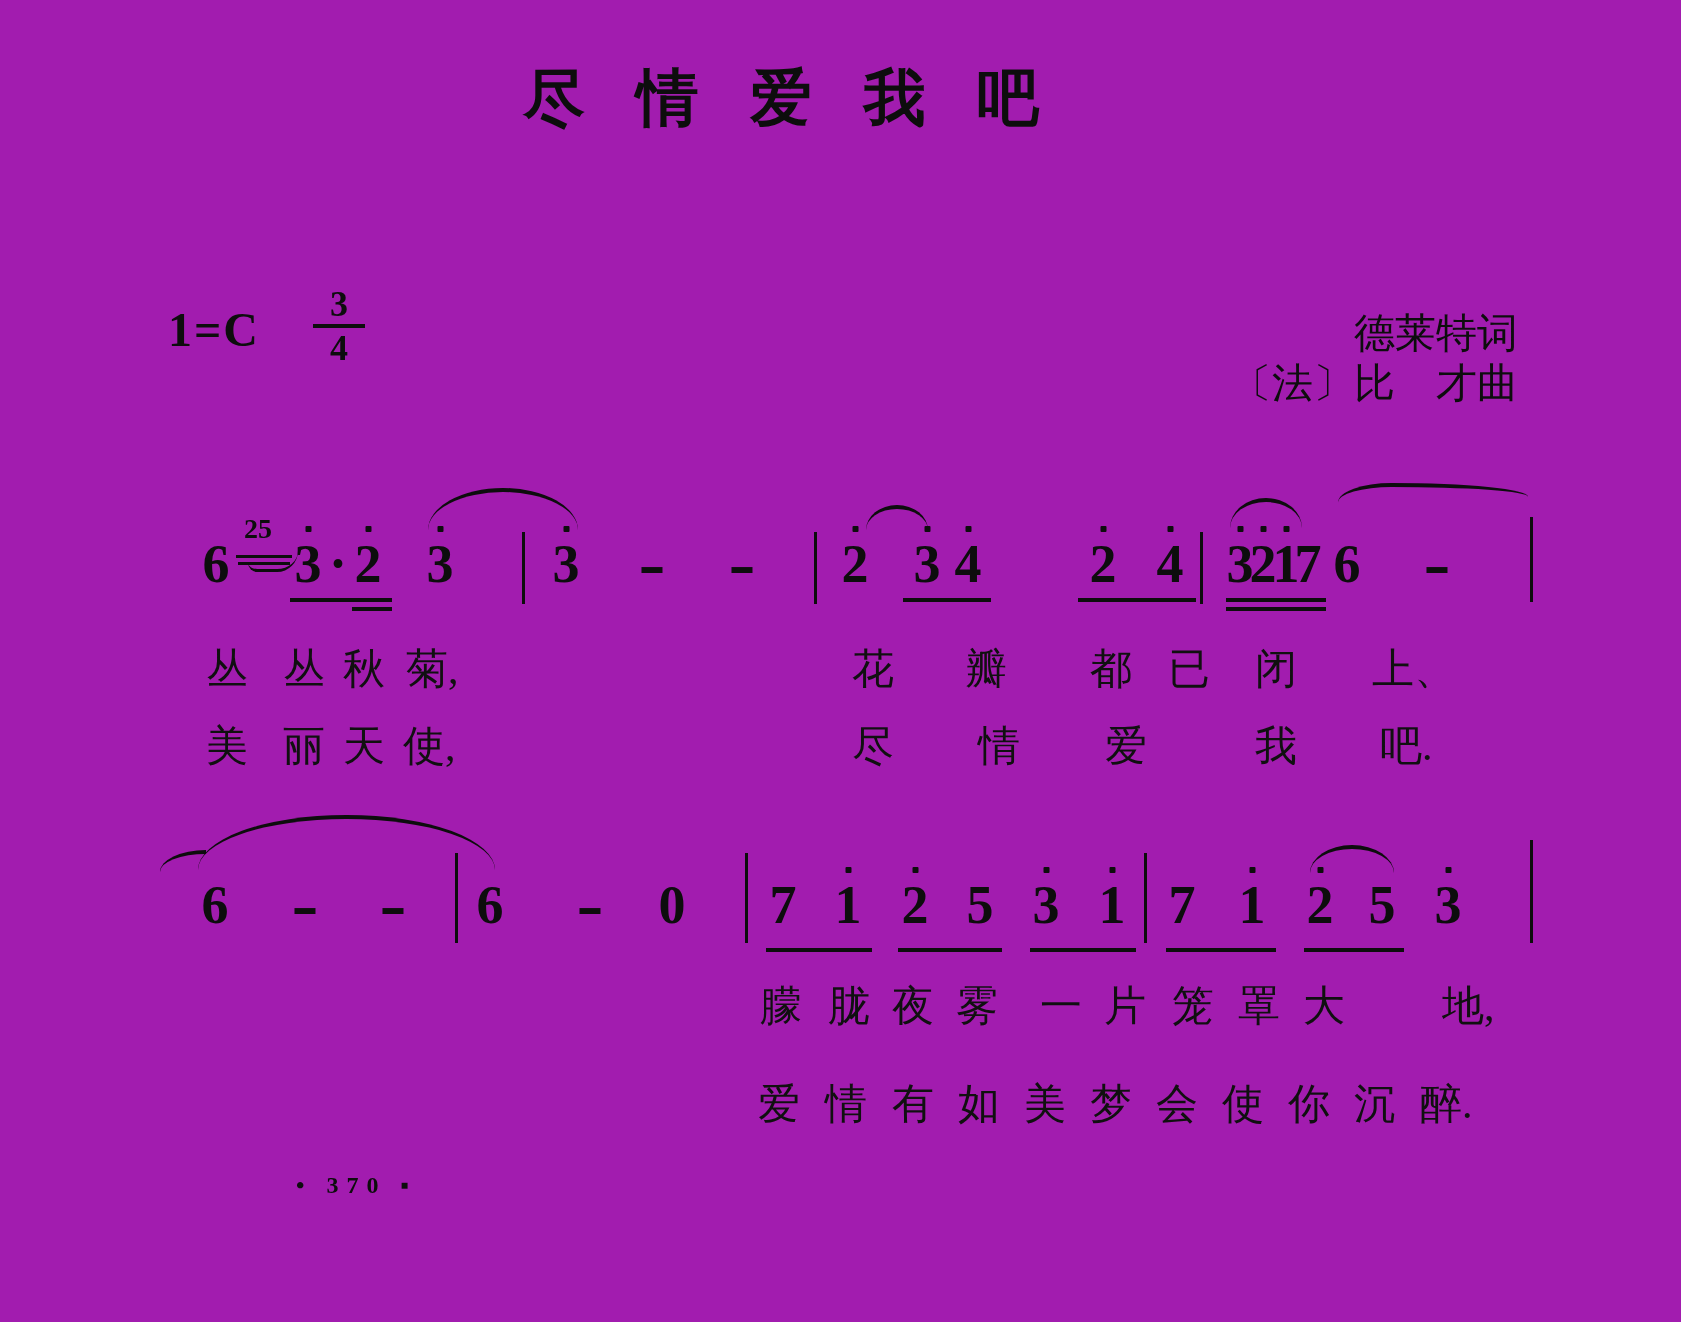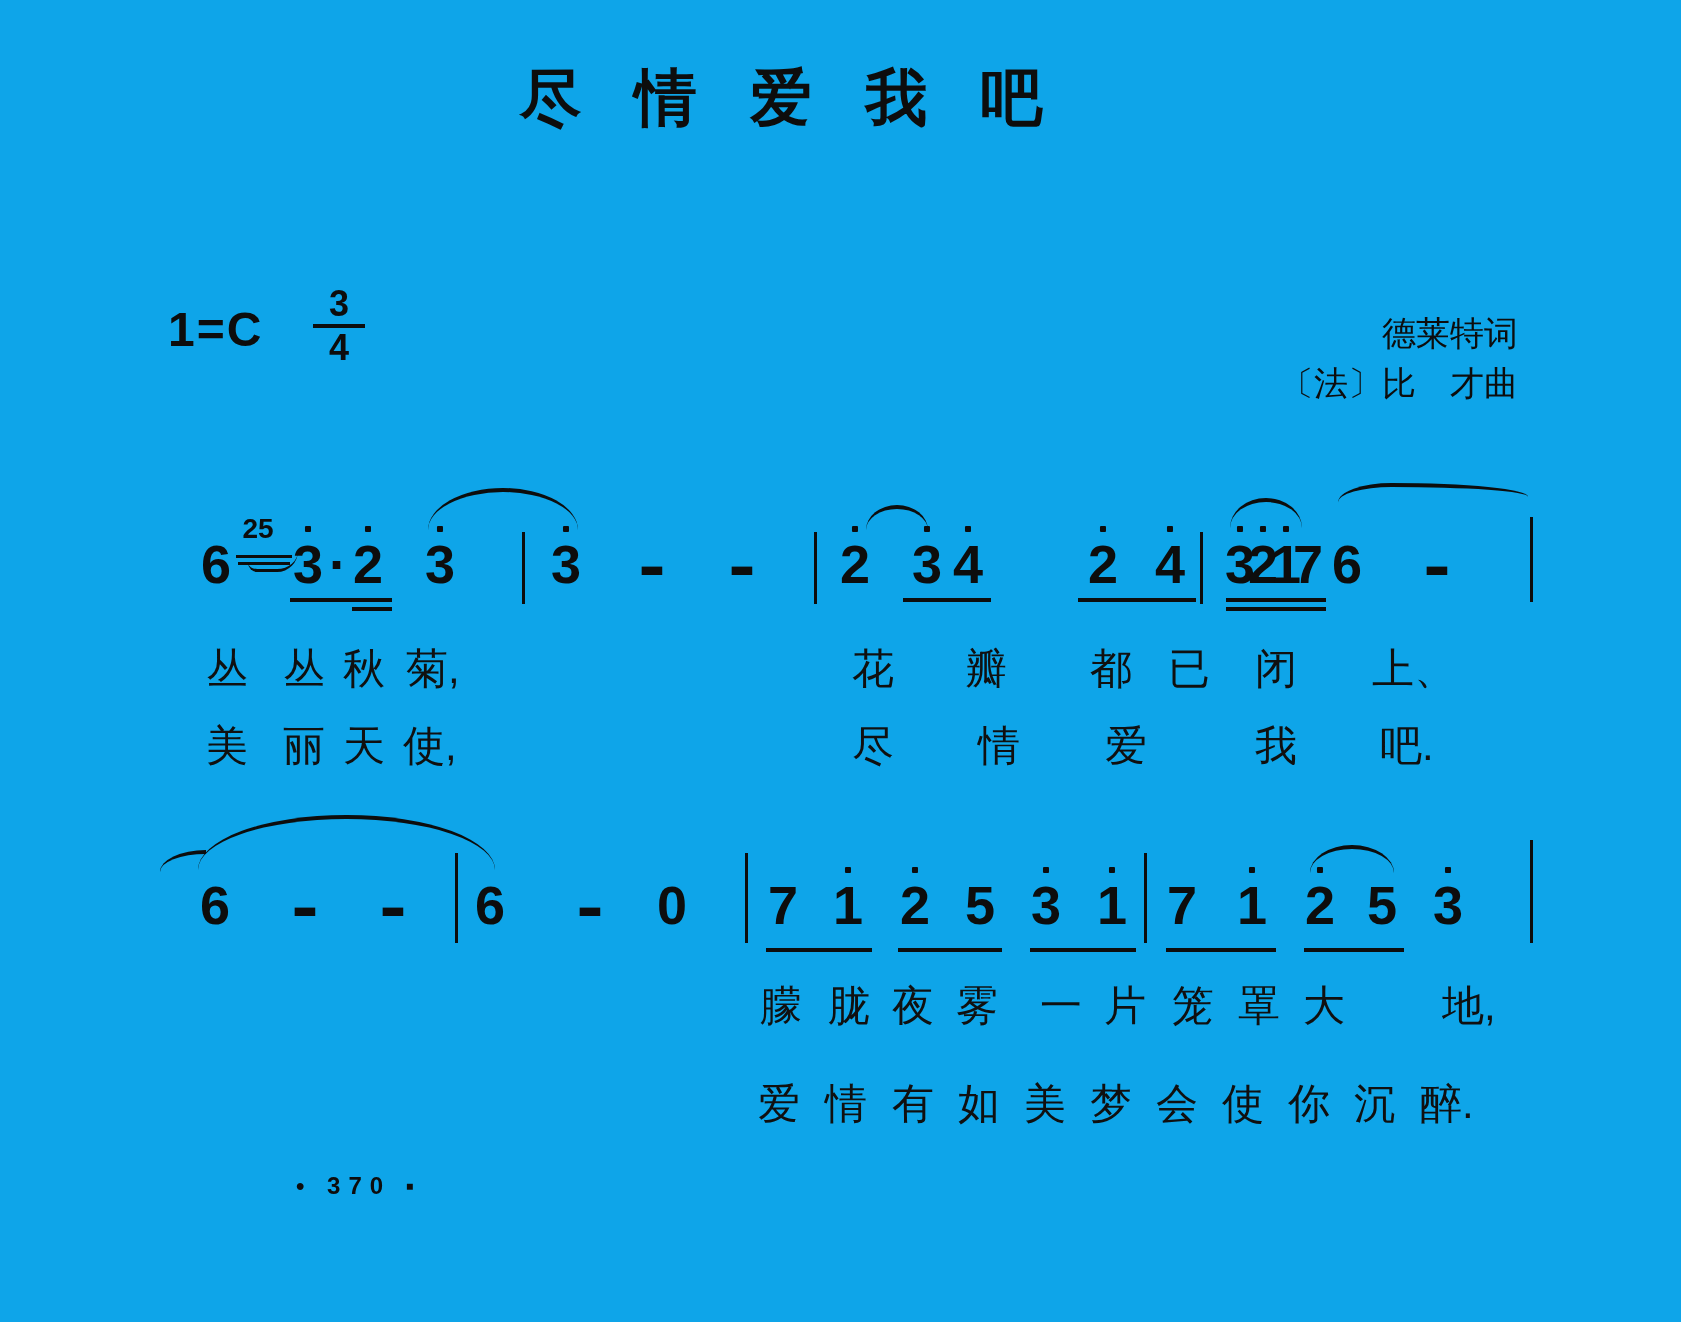--- a/index.html
+++ b/index.html
@@ -1,28 +1,28 @@
 <!DOCTYPE html>
 <html><head>
 <meta charset="utf-8">
 <style>
   html,body{margin:0;padding:0;background:#e8e8e6;}
-  .page{position:relative;width:1681px;height:1322px;background:#0ea5e9;overflow:hidden;
-        font-family:Liberation Sans, sans-serif;color:#0d0d0d;}
+  .page{position:relative;width:1681px;height:1322px;background:#a21caf;overflow:hidden;
+        font-family:Liberation Serif, serif;color:#0d0d0d;}
   .title{position:absolute;left:790px;top:56px;transform:translateX(-50%);
          font-size:62px;font-weight:bold;letter-spacing:18px;white-space:nowrap;}
   .subtitle{position:absolute;left:800px;top:250px;transform:translateX(-50%);
             font-size:38px;font-weight:bold;letter-spacing:16px;white-space:nowrap;}
   .keyblock{position:absolute;left:168px;top:306px;display:flex;align-items:flex-start;}
   .keysig{font-size:48px;font-weight:bold;line-height:1;letter-spacing:2px;}
   .fraction{position:absolute;left:144px;top:-20px;width:54px;text-align:center;}
   .fraction .num,.fraction .den{display:block;font-size:36px;font-weight:bold;line-height:1;}
   .fraction .fracbar{display:block;width:52px;height:4px;background:#0d0d0d;margin:2px auto;}
   .credits{position:absolute;right:163px;top:308px;text-align:right;
-           font-size:34px;line-height:50px;white-space:nowrap;}
+           font-size:41px;line-height:50px;white-space:nowrap;}
   .staff{position:absolute;left:0;width:1681px;height:0;}
   .note{position:absolute;top:0;transform:translateX(-50%);font-size:54px;font-weight:bold;
         line-height:1;white-space:nowrap;color:#0d0d0d;}
   .hi::before{content:"";position:absolute;top:-11px;left:50%;transform:translateX(-50%);
               width:6px;height:6px;background:#0d0d0d;border-radius:1px;}
   .dash{transform:translateX(-50%) scale(1.5,1.3);}
   .grace{font-size:28px;letter-spacing:0;}
   .aug{font-size:54px;}
   .bar{position:absolute;width:3px;background:#0d0d0d;}
   .beam{position:absolute;height:4px;background:#0d0d0d;}

